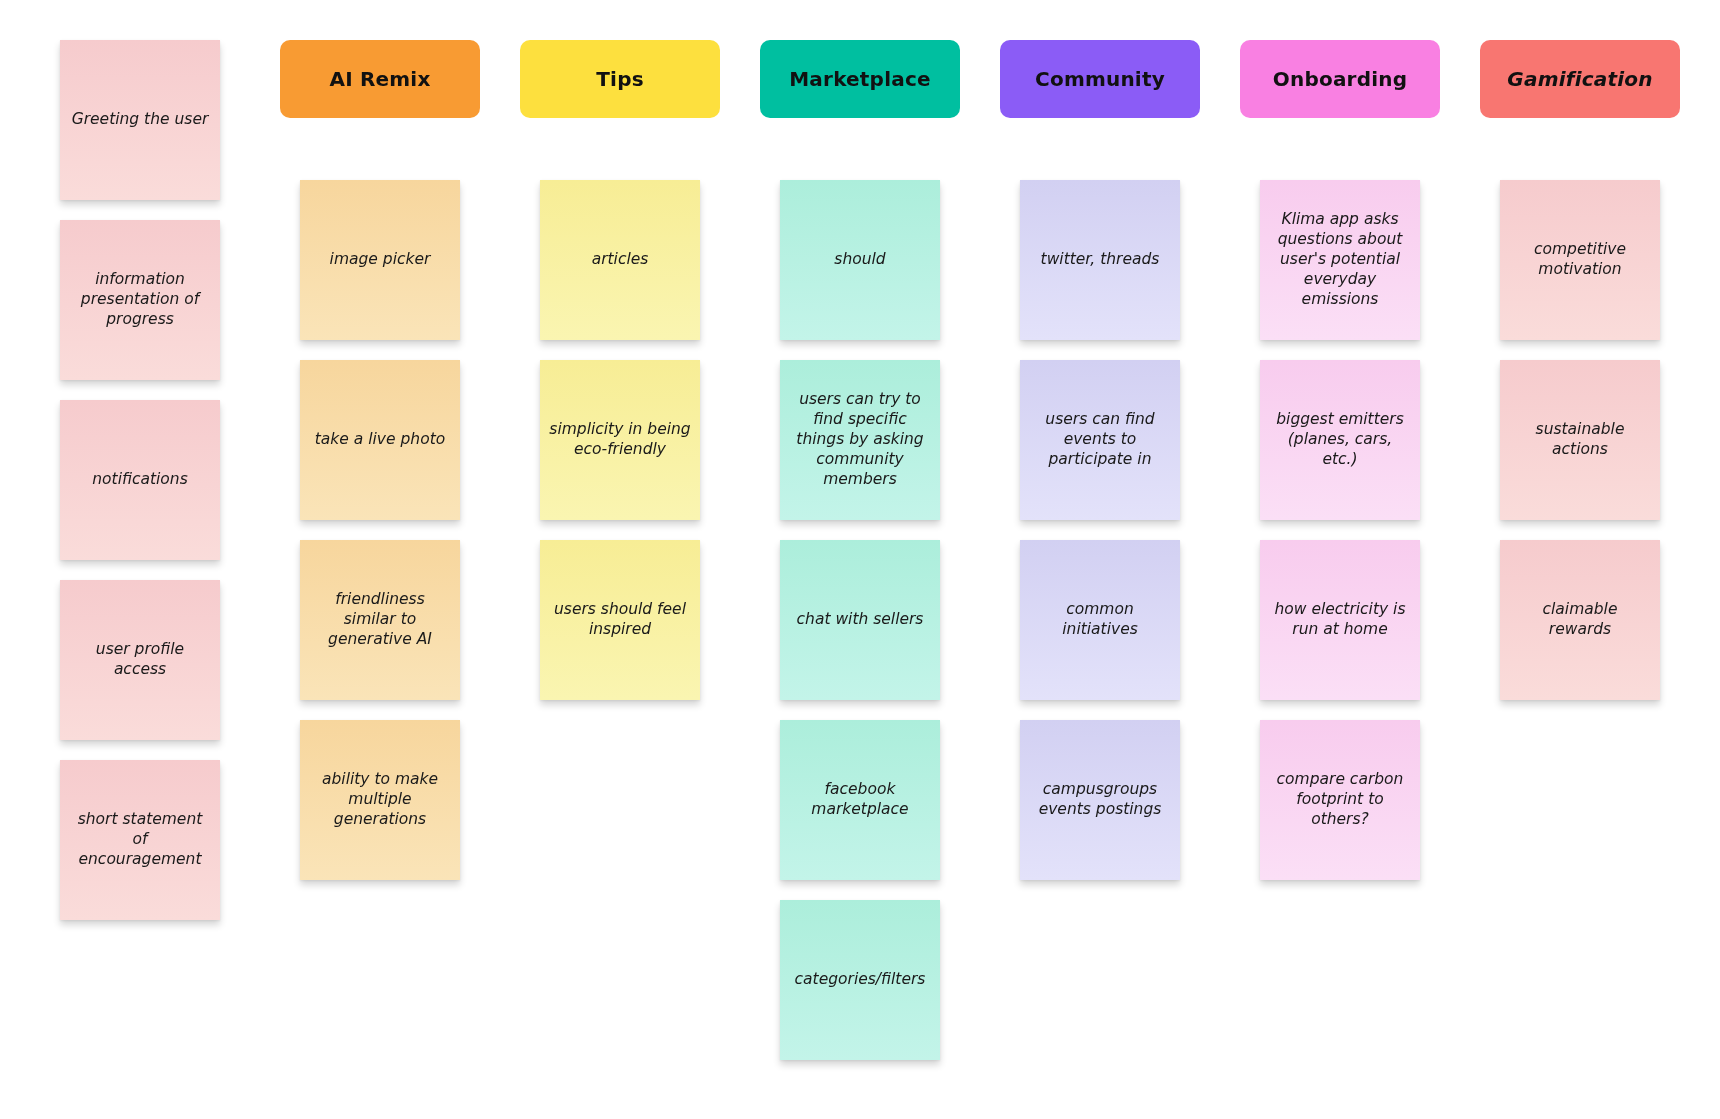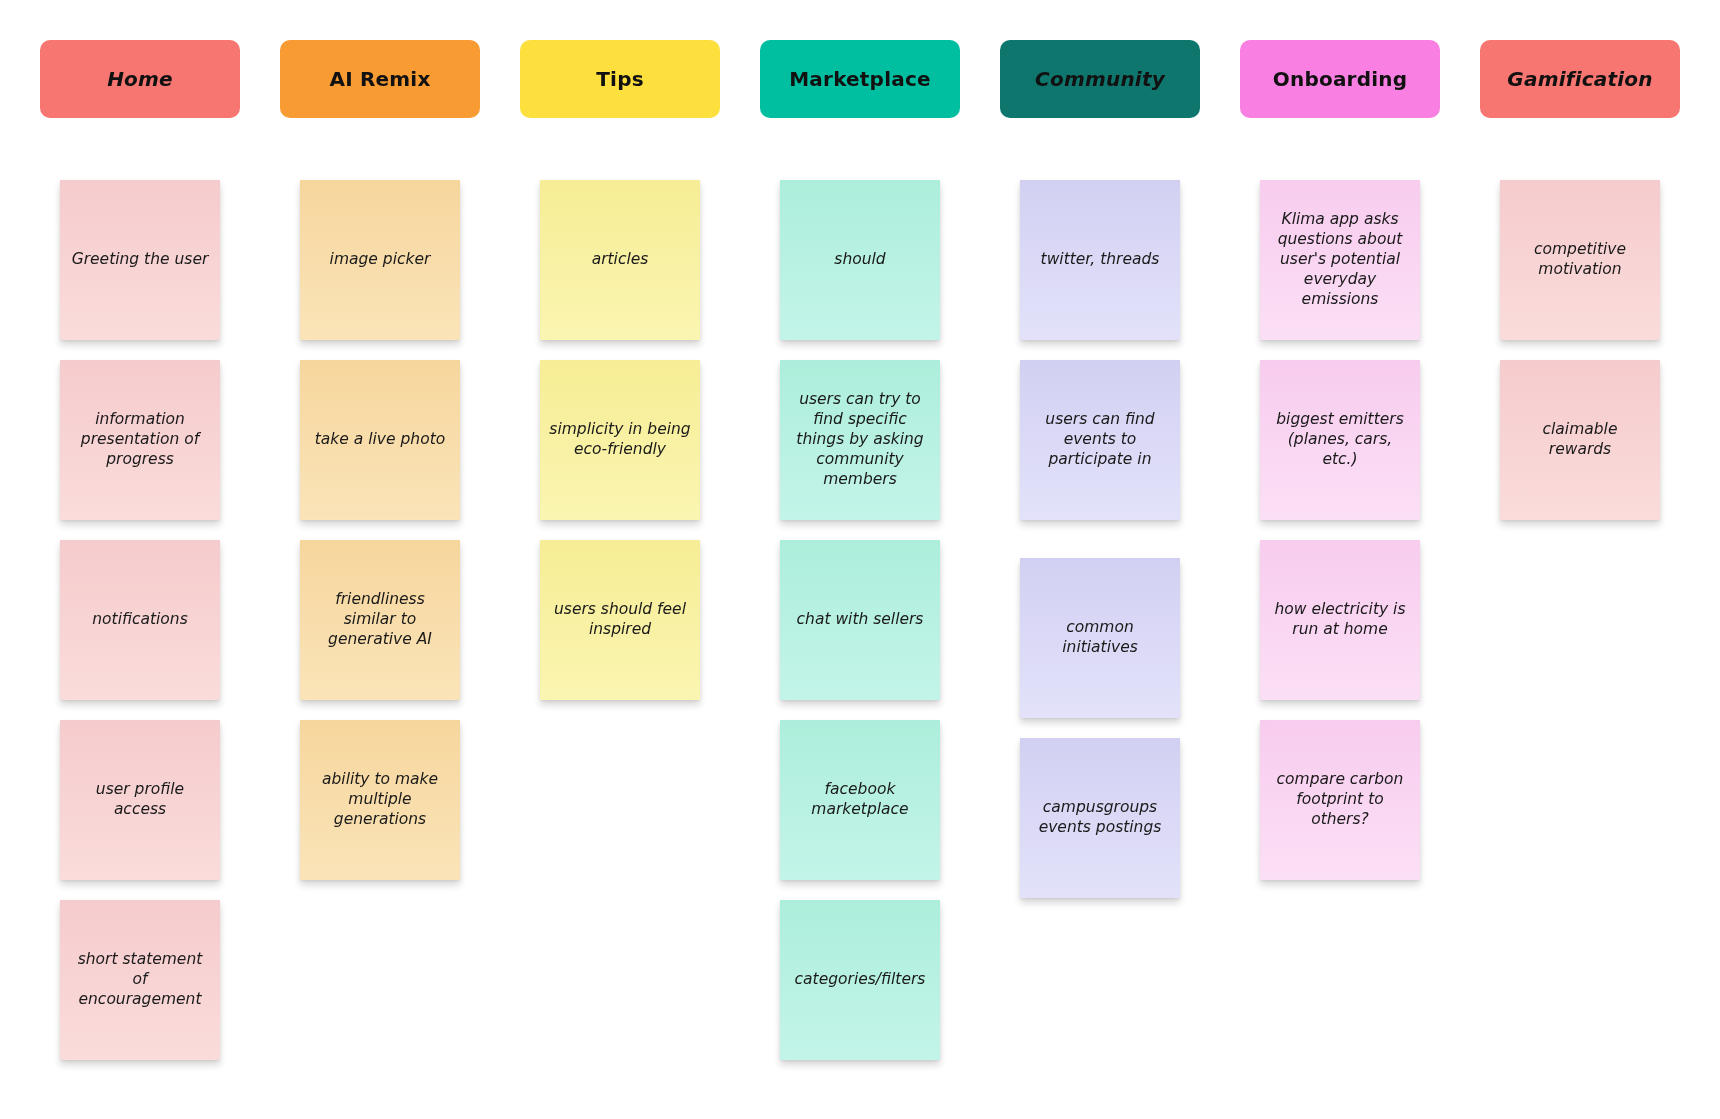--- a/index.html
+++ b/index.html
@@ -65,23 +65,20 @@
     line-height: 1.28;
     color: #1a1a1a;
     word-break: break-word;
   }
 </style>
 </head>
 <body>
 
 <div class="board" style="background: rgb(255, 255, 255);">
   <section class="column">
-    <header class="col-header" style="background: rgb(248, 118, 113);">
-      <span class="col-title italic" style="color: rgb(17, 17, 17);">Home</span>
-    </header>
     <div class="notes">
   <div class="note" style="background: linear-gradient(rgb(246, 203, 205), rgb(250, 220, 218));">
     <span class="note-text" style="color: rgb(26, 26, 26);">Greeting the user</span>
   </div>
 
   <div class="note" style="background: linear-gradient(rgb(246, 203, 205), rgb(250, 220, 218));">
     <span class="note-text" style="color: rgb(26, 26, 26);">information presentation of progress</span>
   </div>
 
   <div class="note" style="background: linear-gradient(rgb(246, 203, 205), rgb(250, 220, 218));">
@@ -161,33 +158,33 @@
     <span class="note-text" style="color: rgb(26, 26, 26);">facebook marketplace</span>
   </div>
 
   <div class="note" style="background: linear-gradient(rgb(172, 238, 219), rgb(195, 244, 233));">
     <span class="note-text" style="color: rgb(26, 26, 26);">categories/filters</span>
   </div>
 </div>
   </section>
 
   <section class="column">
-    <header class="col-header" style="background: #0f766e; font-style: italic;">
+    <header class="col-header" style="background: #8b5cf6;">
       <span class="col-title" style="color: rgb(17, 17, 17);">Community</span>
     </header>
     <div class="notes">
   <div class="note" style="background: linear-gradient(rgb(210, 208, 242), rgb(227, 226, 250));">
     <span class="note-text" style="color: rgb(26, 26, 26);">twitter, threads</span>
   </div>
 
   <div class="note" style="background: linear-gradient(rgb(210, 208, 242), rgb(227, 226, 250));">
     <span class="note-text" style="color: rgb(26, 26, 26);">users can find events to participate in</span>
   </div>
 
-  <div class="note" style="background: linear-gradient(rgb(210, 208, 242), rgb(227, 226, 250)); margin-top: 18px;">
+  <div class="note" style="background: linear-gradient(rgb(210, 208, 242), rgb(227, 226, 250));">
     <span class="note-text" style="color: rgb(26, 26, 26);">common initiatives</span>
   </div>
 
   <div class="note" style="background: linear-gradient(rgb(210, 208, 242), rgb(227, 226, 250));">
     <span class="note-text" style="color: rgb(26, 26, 26);">campusgroups events postings</span>
   </div>
 </div>
   </section>
 
   <section class="column">
@@ -215,19 +212,22 @@
 
   <section class="column">
     <header class="col-header" style="background: rgb(248, 118, 113);">
       <span class="col-title italic" style="color: rgb(17, 17, 17);">Gamification</span>
     </header>
     <div class="notes">
   <div class="note" style="background: linear-gradient(rgb(246, 203, 205), rgb(250, 220, 218));">
     <span class="note-text" style="color: rgb(26, 26, 26);">competitive motivation</span>
   </div>
 
+  <div class="note" style="background: linear-gradient(rgb(246, 203, 205), rgb(250, 220, 218));">
+    <span class="note-text" style="color: rgb(26, 26, 26);">sustainable actions</span>
+  </div>
 
   <div class="note" style="background: linear-gradient(rgb(246, 203, 205), rgb(250, 220, 218));">
     <span class="note-text" style="color: rgb(26, 26, 26);">claimable rewards</span>
   </div>
 </div>
   </section>
 </div>
 
 </body></html>

